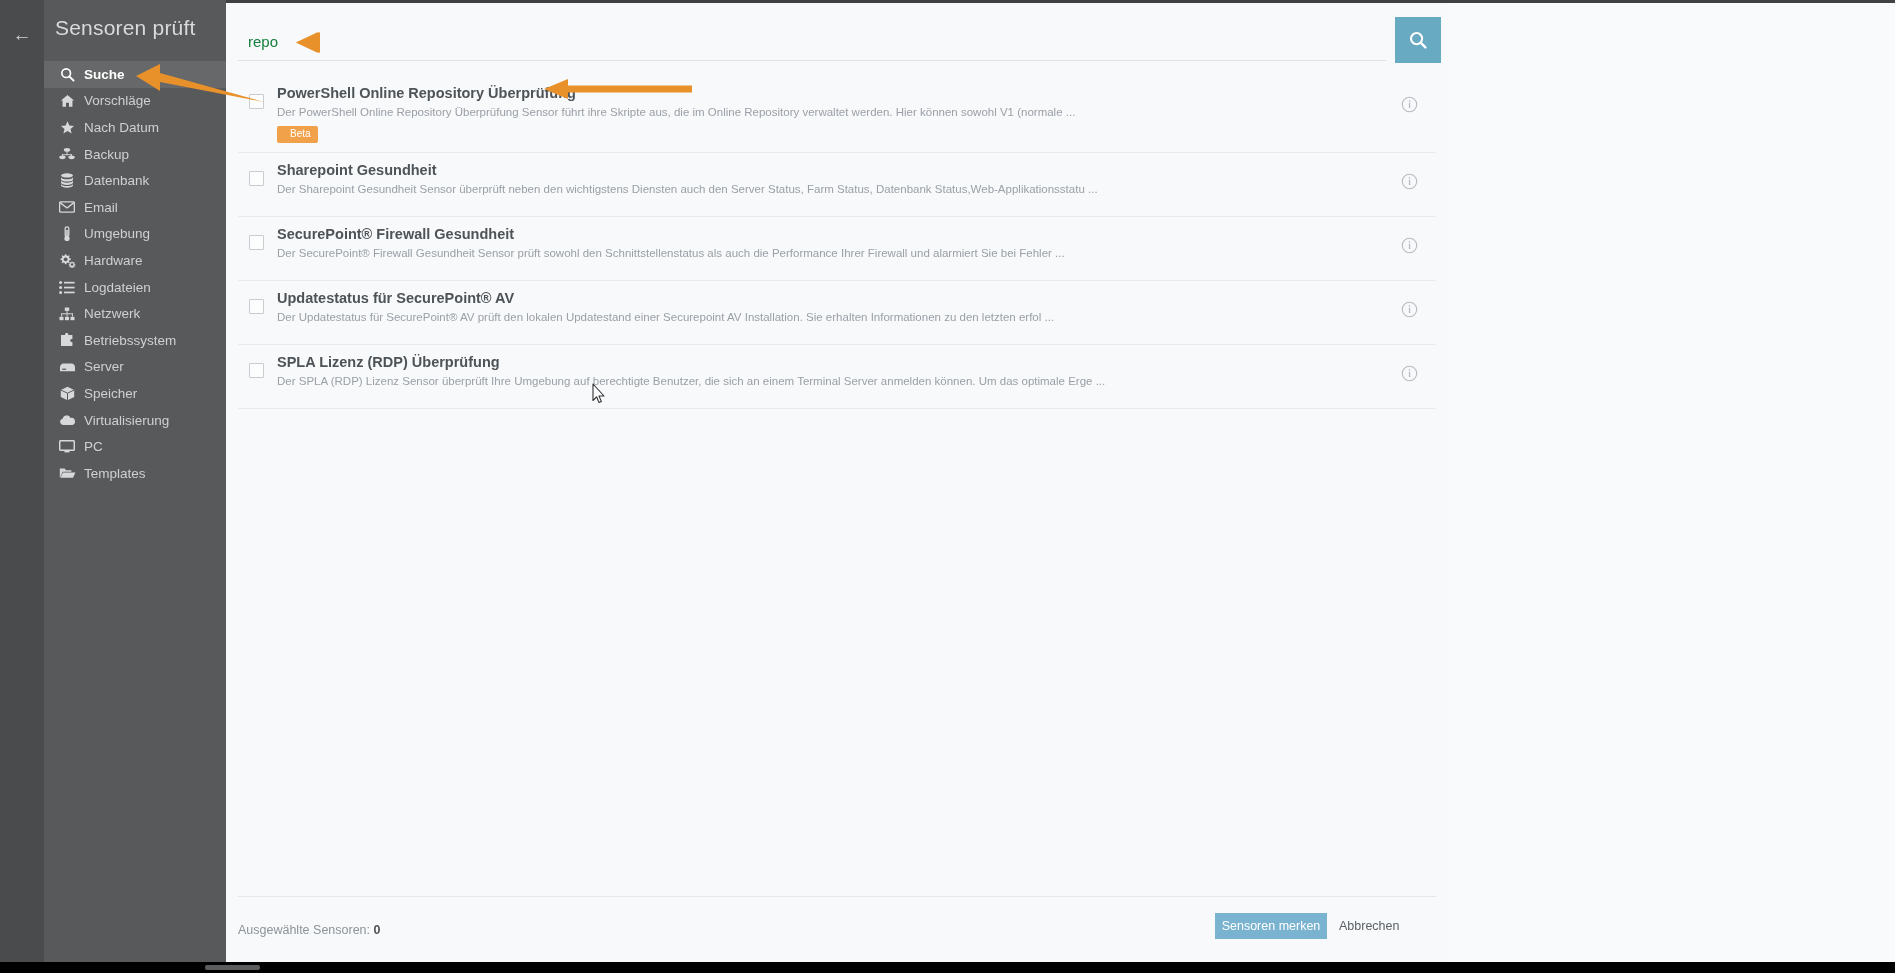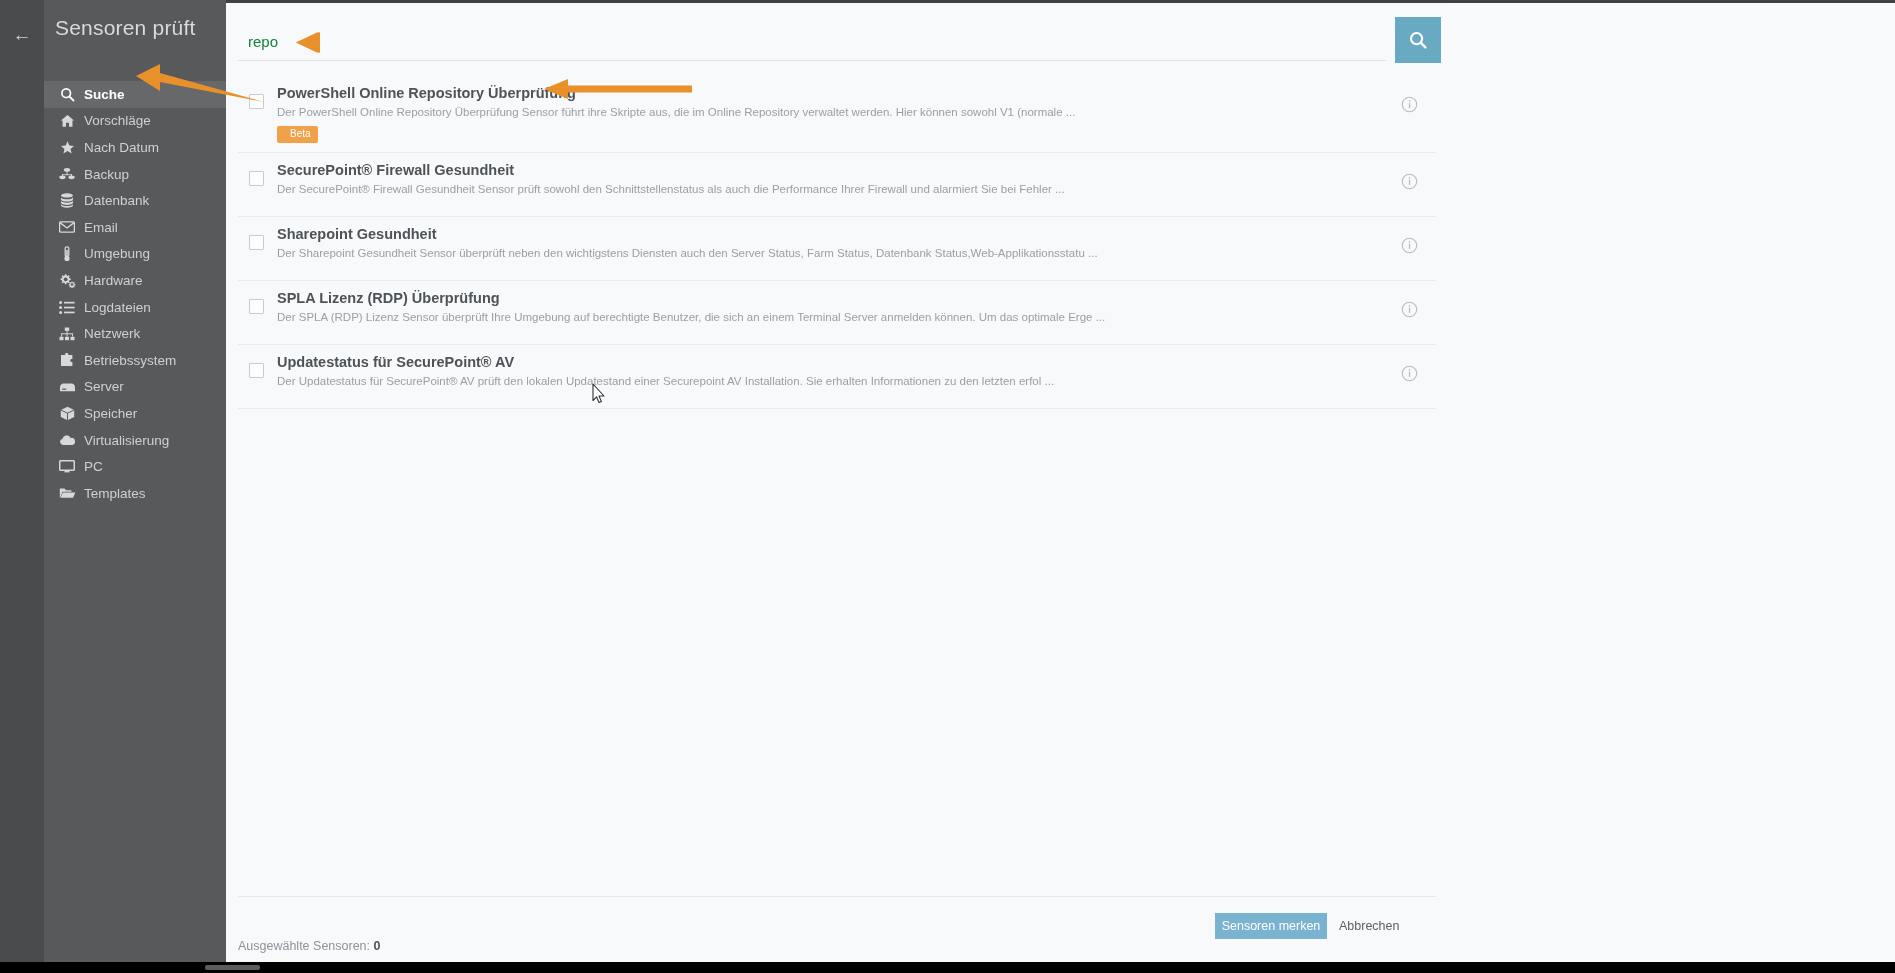--- a/index.html
+++ b/index.html
@@ -83,21 +83,20 @@
     padding-left: 10px;
     color: #cfd0d1;
     font-size: 13.5px;
     cursor: pointer;
     box-sizing: border-box;
   }
   .nav-item.active {
     background: #676869;
     color: #ffffff;
     font-weight: bold;
-    margin-top: 20px;
   }
   .nav-item .nav-ico {
     width: 26px;
     flex: 0 0 26px;
     display: flex;
     align-items: center;
     justify-content: center;
     color: #d7d8d9;
   }
   .nav-item.active .nav-ico { color: #ffffff; }
@@ -246,21 +245,20 @@
     left: 0; top: 894px;
     width: 1222px;
     height: 58px;
   }
   .selected-count {
     position: absolute;
     left: 12px; top: 26px;
     font-size: 12.5px;
     color: #8d9399;
     white-space: nowrap;
-    margin-top: 16px;
   }
   .selected-count b { color: #4d5357; font-weight: 700; }
   .btn-primary {
     position: absolute;
     left: 989px; top: 16px;
     width: 112px;
     height: 26px;
     background: #7ab3d0;
     color: #ffffff;
     border: none;
@@ -570,73 +568,73 @@
               <rect x="7.9" y="4.3" width="1.3" height="1.5" fill="currentColor"></rect>
             </svg>
         </div>
       </div>
 
       <div class="result-row">
         <div class="row-check">
           <div class="checkbox"></div>
         </div>
         <div class="row-body">
-          <div class="row-title">SecurePoint® Firewall Gesundheit</div>
-          <div class="row-desc">Der SecurePoint® Firewall Gesundheit Sensor prüft sowohl den Schnittstellenstatus als auch die Performance Ihrer Firewall und alarmiert Sie bei Fehler ...</div>
+          <div class="row-title">Sharepoint Gesundheit</div>
+          <div class="row-desc">Der Sharepoint Gesundheit Sensor überprüft neben den wichtigstens Diensten auch den Server Status, Farm Status, Datenbank Status,Web-Applikationsstatu ...</div>
         </div>
         <div class="row-info">
           <svg width="17" height="17" viewBox="0 0 17 17">
               <circle cx="8.5" cy="8.5" r="7.2" fill="none" stroke="currentColor" stroke-width="1.1"></circle>
               <rect x="7.9" y="6.8" width="1.3" height="5.2" fill="currentColor"></rect>
               <rect x="7.9" y="4.3" width="1.3" height="1.5" fill="currentColor"></rect>
             </svg>
         </div>
       </div>
 
       <div class="result-row">
         <div class="row-check">
           <div class="checkbox"></div>
         </div>
         <div class="row-body">
-          <div class="row-title">Sharepoint Gesundheit</div>
-          <div class="row-desc">Der Sharepoint Gesundheit Sensor überprüft neben den wichtigstens Diensten auch den Server Status, Farm Status, Datenbank Status,Web-Applikationsstatu ...</div>
+          <div class="row-title">SecurePoint® Firewall Gesundheit</div>
+          <div class="row-desc">Der SecurePoint® Firewall Gesundheit Sensor prüft sowohl den Schnittstellenstatus als auch die Performance Ihrer Firewall und alarmiert Sie bei Fehler ...</div>
         </div>
         <div class="row-info">
           <svg width="17" height="17" viewBox="0 0 17 17">
               <circle cx="8.5" cy="8.5" r="7.2" fill="none" stroke="currentColor" stroke-width="1.1"></circle>
               <rect x="7.9" y="6.8" width="1.3" height="5.2" fill="currentColor"></rect>
               <rect x="7.9" y="4.3" width="1.3" height="1.5" fill="currentColor"></rect>
             </svg>
         </div>
       </div>
 
       <div class="result-row">
         <div class="row-check">
           <div class="checkbox"></div>
         </div>
         <div class="row-body">
-          <div class="row-title">SPLA Lizenz (RDP) Überprüfung</div>
-          <div class="row-desc">Der SPLA (RDP) Lizenz Sensor überprüft Ihre Umgebung auf berechtigte Benutzer, die sich an einem Terminal Server anmelden können. Um das optimale Erge ...</div>
+          <div class="row-title">Updatestatus für SecurePoint® AV</div>
+          <div class="row-desc">Der Updatestatus für SecurePoint® AV prüft den lokalen Updatestand einer Securepoint AV Installation. Sie erhalten Informationen zu den letzten erfol ...</div>
         </div>
         <div class="row-info">
           <svg width="17" height="17" viewBox="0 0 17 17">
               <circle cx="8.5" cy="8.5" r="7.2" fill="none" stroke="currentColor" stroke-width="1.1"></circle>
               <rect x="7.9" y="6.8" width="1.3" height="5.2" fill="currentColor"></rect>
               <rect x="7.9" y="4.3" width="1.3" height="1.5" fill="currentColor"></rect>
             </svg>
         </div>
       </div>
 
       <div class="result-row">
         <div class="row-check">
           <div class="checkbox"></div>
         </div>
         <div class="row-body">
-          <div class="row-title">Updatestatus für SecurePoint® AV</div>
-          <div class="row-desc">Der Updatestatus für SecurePoint® AV prüft den lokalen Updatestand einer Securepoint AV Installation. Sie erhalten Informationen zu den letzten erfol ...</div>
+          <div class="row-title">SPLA Lizenz (RDP) Überprüfung</div>
+          <div class="row-desc">Der SPLA (RDP) Lizenz Sensor überprüft Ihre Umgebung auf berechtigte Benutzer, die sich an einem Terminal Server anmelden können. Um das optimale Erge ...</div>
         </div>
         <div class="row-info">
           <svg width="17" height="17" viewBox="0 0 17 17">
               <circle cx="8.5" cy="8.5" r="7.2" fill="none" stroke="currentColor" stroke-width="1.1"></circle>
               <rect x="7.9" y="6.8" width="1.3" height="5.2" fill="currentColor"></rect>
               <rect x="7.9" y="4.3" width="1.3" height="1.5" fill="currentColor"></rect>
             </svg>
         </div>
       </div>
 

